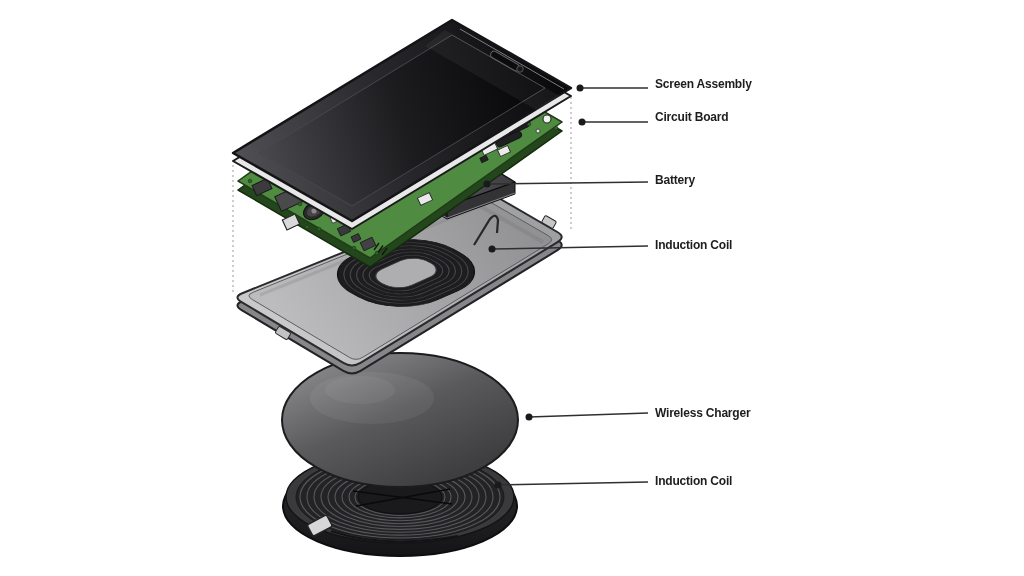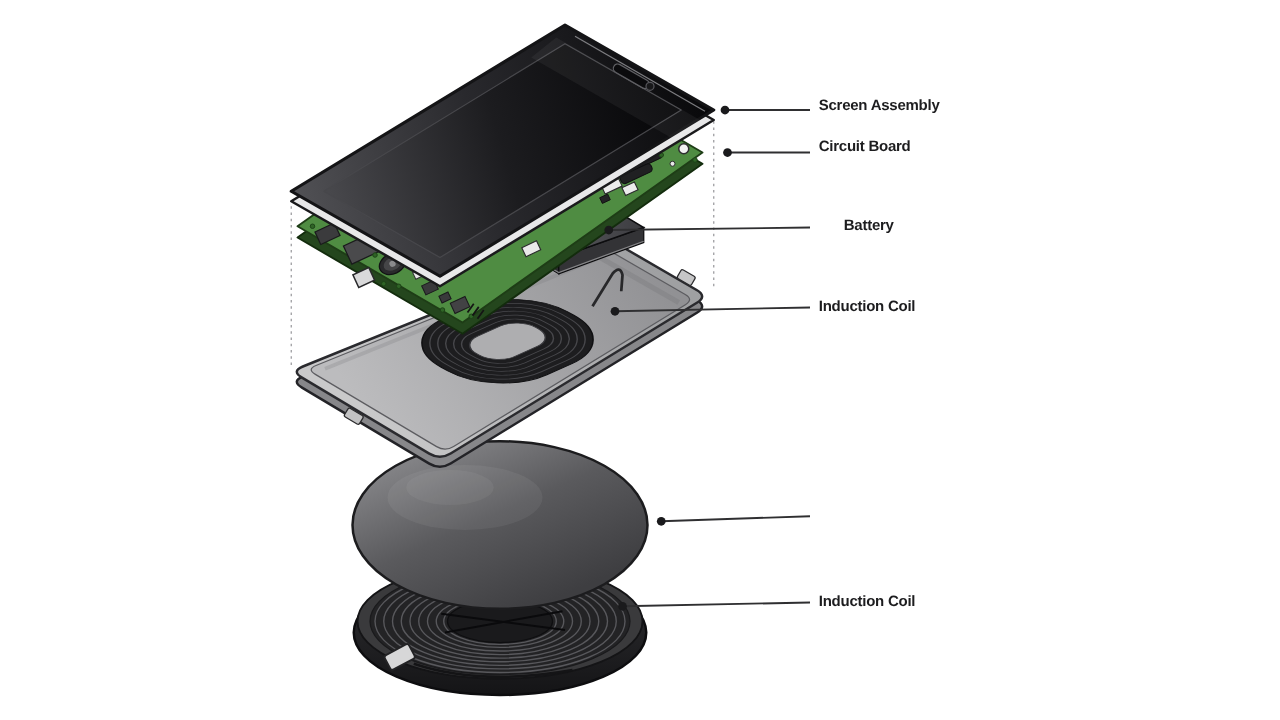--- a/index.html
+++ b/index.html
@@ -8,21 +8,21 @@
     position:relative;width:1024px;height:576px;background:#ffffff;
     overflow:hidden;font-family:"Liberation Sans",sans-serif;
   }
   .artwork{position:absolute;left:0;top:0;}
   .callout-label{
     position:absolute;left:655px;
     font-family:"Liberation Sans",sans-serif;
     font-size:12px;line-height:26px;font-weight:600;
     color:#1d1d1f;letter-spacing:-0.2px;white-space:nowrap;
   }
-  .lbl-0{top:71px;} .lbl-1{top:104px;} .lbl-2{top:167px;margin-left:20px;}
+  .lbl-0{top:71px;} .lbl-1{top:104px;} .lbl-2{top:167px;}
   .lbl-3{top:232px;} .lbl-4{top:400px;} .lbl-5{top:468px;}
 </style>
 </head>
 <body>
 
 <div class="stage">
 
 <svg class="artwork" width="1024" height="576" viewBox="0 0 1024 576">
   <defs>
     <linearGradient id="gGlass" gradientUnits="userSpaceOnUse" x1="240" y1="160" x2="560" y2="70">
@@ -189,15 +189,16 @@
       <circle cx="529" cy="417" r="3.5"></circle>
           <circle cx="498" cy="485" r="3.5"></circle>
     </g>
   </g>
 </svg>
 
 <div class="callout-label lbl-0">Screen Assembly</div>
 <div class="callout-label lbl-1">Circuit Board</div>
 <div class="callout-label lbl-2">Battery</div>
 <div class="callout-label lbl-3">Induction Coil</div>
+<div class="callout-label lbl-4">Wireless Charger</div>
 <div class="callout-label lbl-5">Induction Coil</div>
 
 </div>
 
 </body></html>

